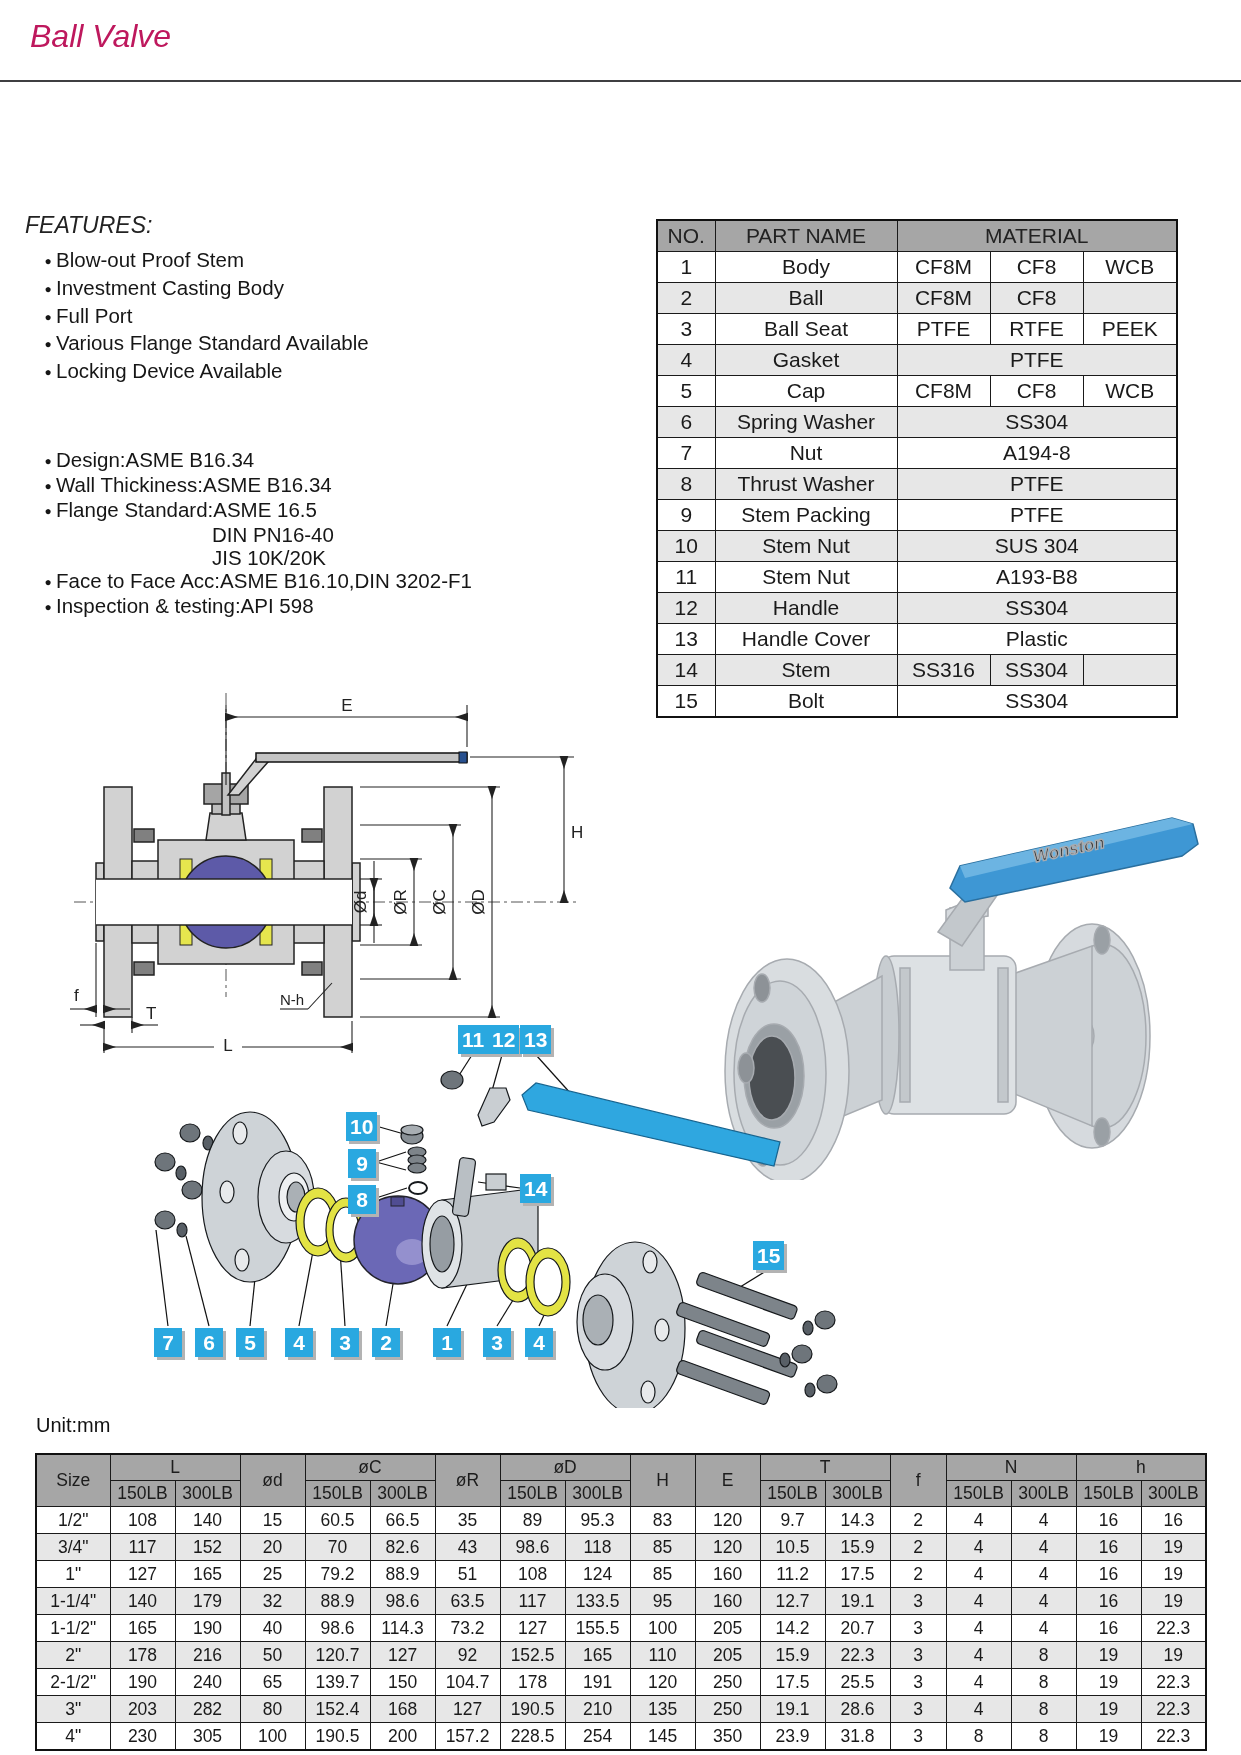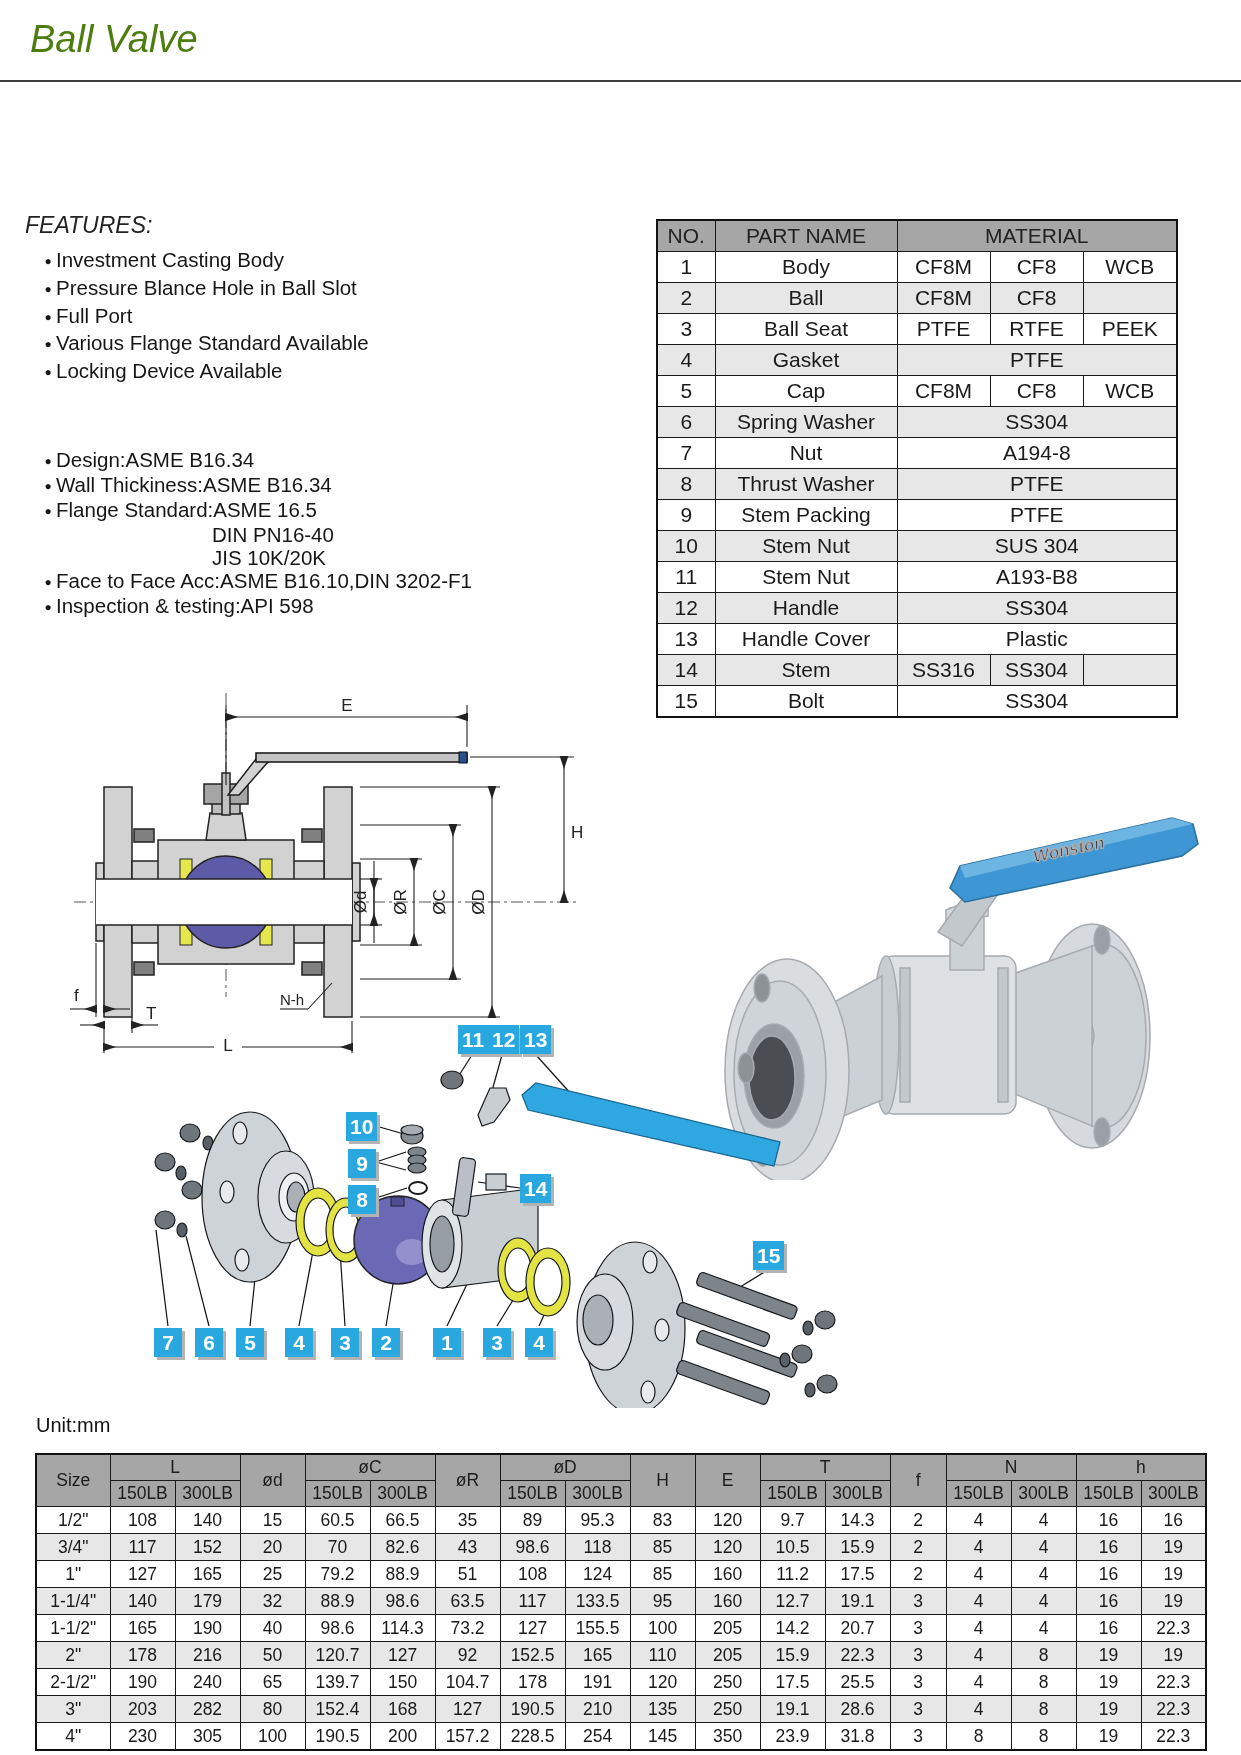--- a/index.html
+++ b/index.html
@@ -1,21 +1,21 @@
 <!DOCTYPE html>
 <html><head>
 <meta charset="utf-8">
 <style>
   html,body{margin:0;padding:0;background:#fff;}
   #page{position:relative;width:1241px;height:1755px;background:#fff;overflow:hidden;
         font-family:"Liberation Sans",sans-serif;color:#1a1a1a;}
   .abs{position:absolute;}
 
   
-  #page-title{left:30px;top:18px;font-size:38px;font-style:italic;font-weight:500;color:#4d7c0f;}
+  #page-title{left:30px;top:18px;font-size:32px;font-style:italic;font-weight:500;color:#be185d;}
   #title-rule{left:0;top:80px;width:1241px;height:2px;background:#3f3f41;}
   #banner{left:0;top:84px;width:1241px;height:80px;}
   #banner-red{position:absolute;left:0;top:0;width:360px;height:80px;background:#a01d24;
               clip-path:polygon(0 0,300px 0,334px 80px,0 80px);}
   #banner-gray{position:absolute;left:0;top:0;width:1241px;height:80px;background:#8a8a8c;
               clip-path:polygon(316px 0,1241px 0,1241px 80px,350px 80px);}
   #banner-model{position:absolute;left:40px;top:0;width:240px;line-height:80px;text-align:center;
               color:#fff;font-size:27px;}
   #banner-desc{position:absolute;left:340px;top:0;width:880px;line-height:80px;text-align:center;
               color:#fff;font-size:27px;}
@@ -62,22 +62,22 @@
 <body>
 
 <div id="page">
 
   <div id="page-title" class="abs">Ball Valve</div>
   <div id="title-rule" class="abs"></div>
 
   <div id="features" class="abs">
     <div class="sect-head">FEATURES:</div>
     <div class="blist" style="margin-left:15px;">
+      <div class="row"><span class="b">●</span><span>Blow-out Proof Stem</span></div>
       <div class="row"><span class="b">●</span><span>Investment Casting Body</span></div>
-      <div class="row"><span class="b">●</span><span>Pressure Blance Hole in Ball Slot</span></div>
       <div class="row"><span class="b">●</span><span>Full Port</span></div>
       <div class="row"><span class="b">●</span><span>Various Flange Standard Available</span></div>
       <div class="row"><span class="b">●</span><span>Locking Device Available</span></div>
     </div>
   </div>
 
   <div id="standard" class="abs">
     <div class="blist" style="margin-left:15px;">
       <div class="row"><span class="b">●</span><span>Design:ASME B16.34</span></div>
       <div class="row"><span class="b">●</span><span>Wall Thickiness:ASME B16.34</span></div>

